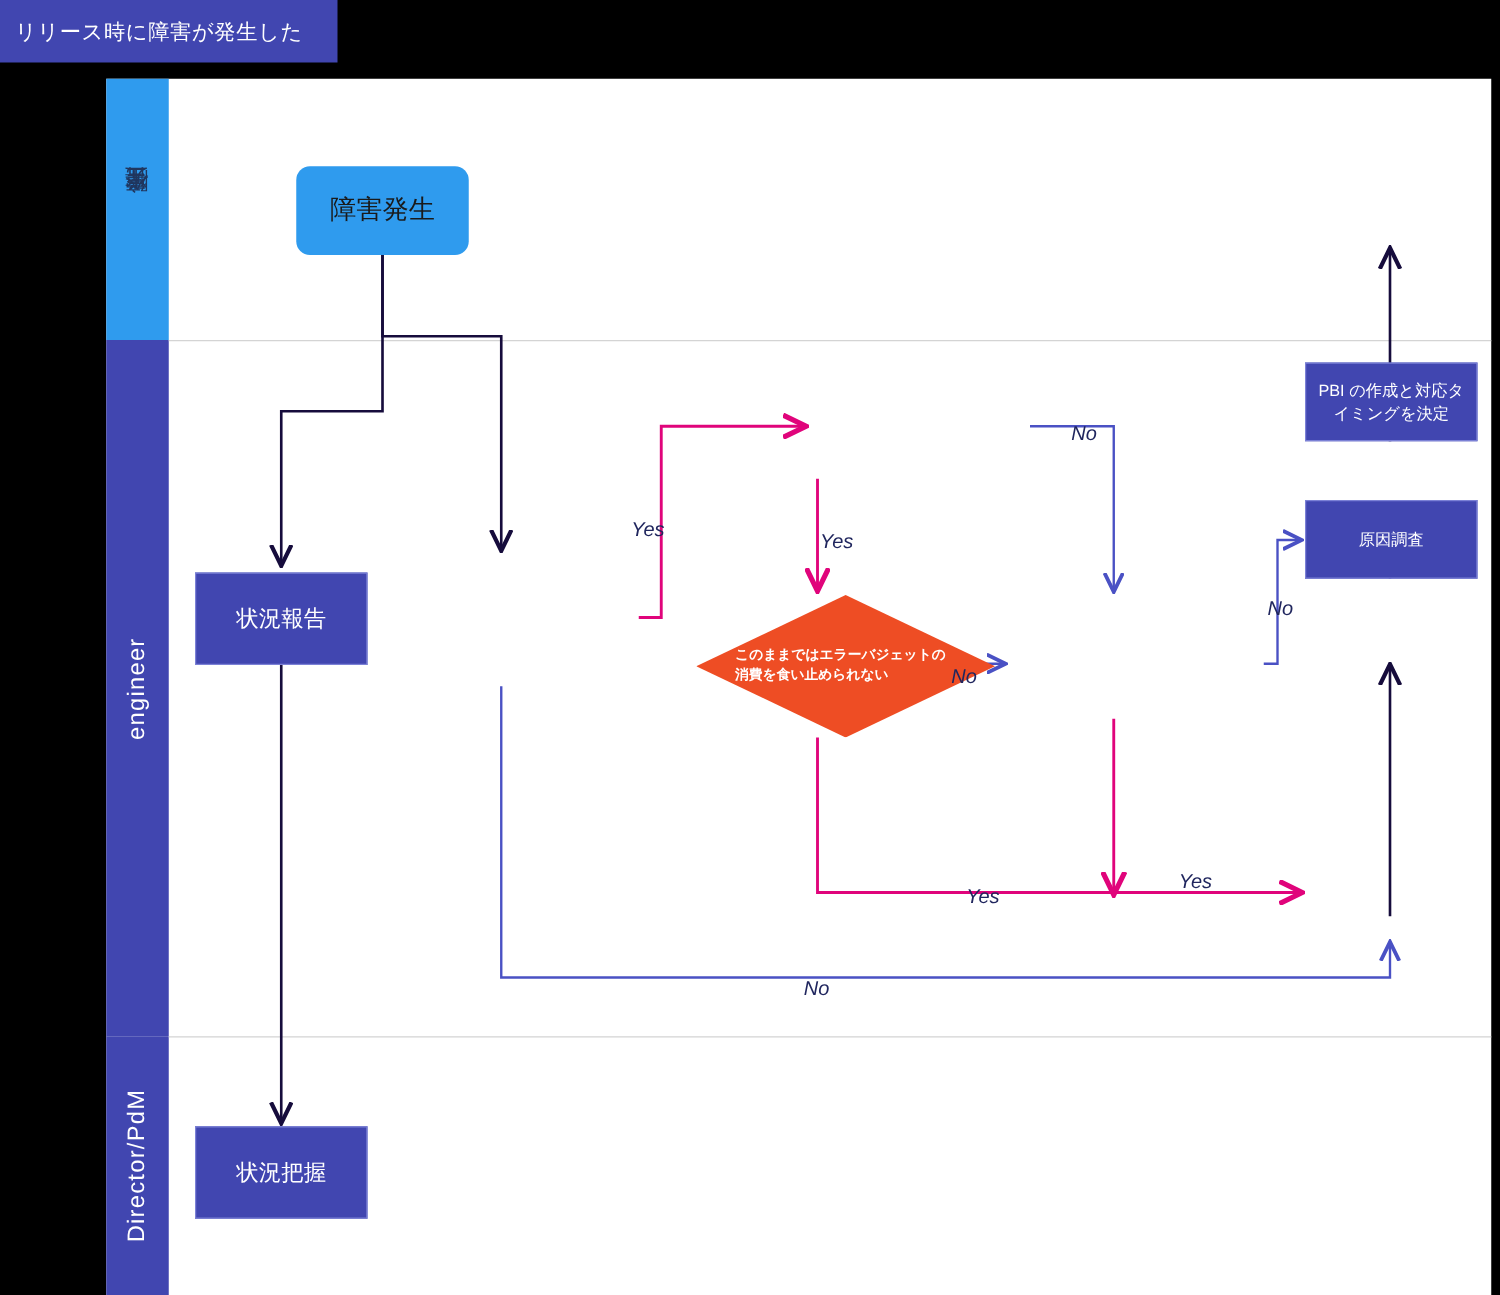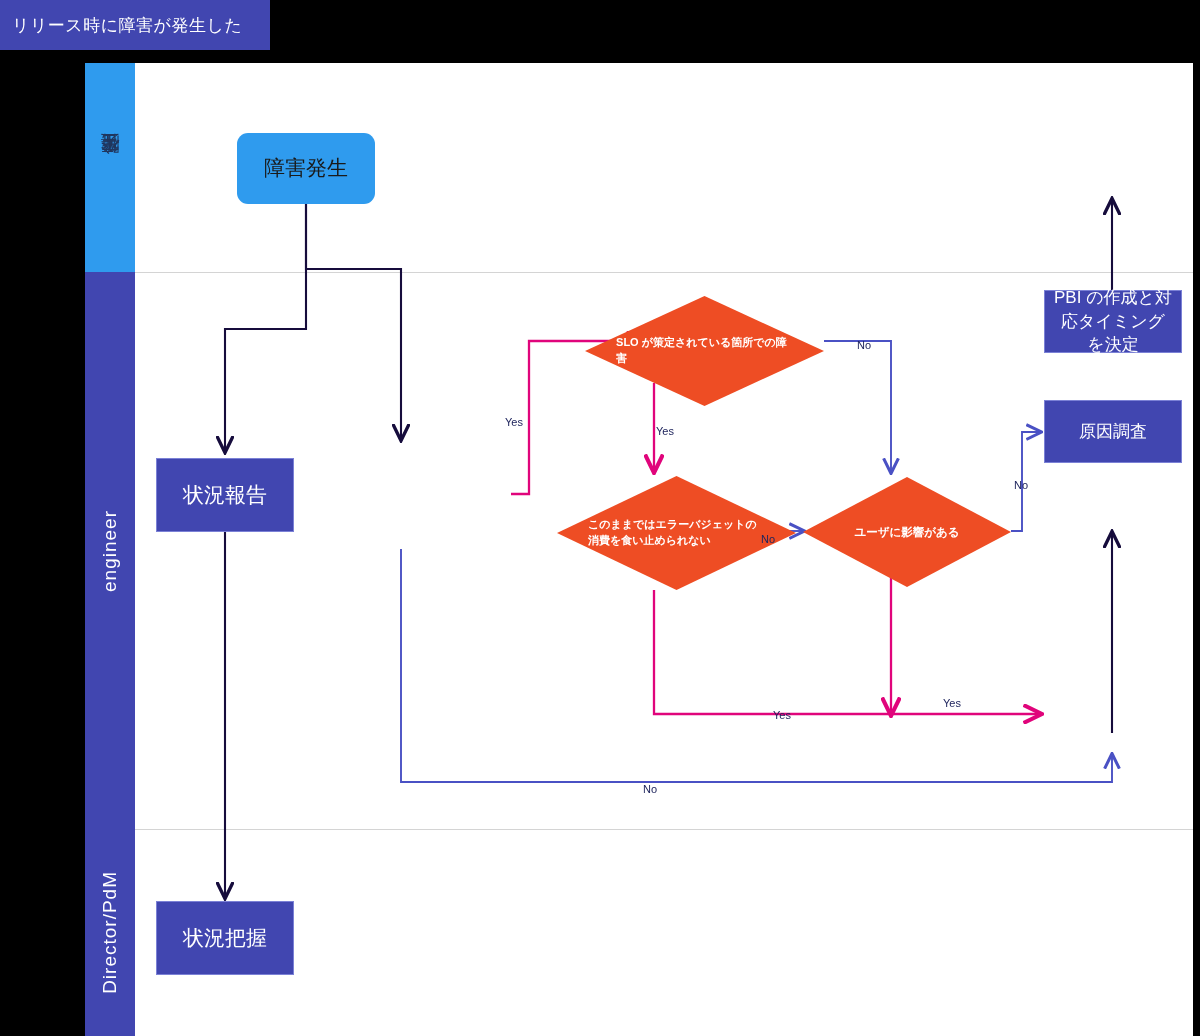--- a/index.html
+++ b/index.html
@@ -26,32 +26,32 @@
   .lane-head.l2{top:766px;height:207px;background:#4146b0;}
   .lane-sep{position:absolute;left:50px;width:1058px;height:1px;background:#d4d4d4;}
   .lane-sep.s1{top:209px;}
   .lane-sep.s2{top:766px;}
 
   
   .node{position:absolute;box-sizing:border-box;display:flex;align-items:center;
     justify-content:center;text-align:center;line-height:1.38;z-index:5;}
   .n-round{background:#2f9bee;border-radius:11px;color:#1a1a1a;font-size:21px;}
   .n-rect{background:#4146b0;border:1px solid #7b81d6;color:#ffffff;}
-  .n-rect.big{font-size:21px;}
-  .n-rect.small{font-size:17px;padding:4px 8px;}
+  .n-rect.big{font-size:18px;}
+  .n-rect.small{font-size:13px;padding:4px 8px;}
   .n-diamond{color:#ffffff;font-weight:bold;}
   .n-diamond .dia-shape{position:absolute;left:0;top:0;width:100%;height:100%;
     background:#ee4d24;clip-path:polygon(50% 0,100% 50%,50% 100%,0 50%);}
   .n-diamond .dia-text{position:relative;z-index:2;width:74%;line-height:1.45;}
   .d-one{font-size:11.5px;text-align:center;}
   .d-multi{font-size:11px;text-align:left;}
 
   
   svg.edges{position:absolute;left:0;top:0;width:1108px;height:973px;overflow:visible;z-index:3;}
-  .lbl{position:absolute;font-size:11px;color:#20265e;z-index:6;white-space:nowrap;}
+  .lbl{position:absolute;font-size:16px;color:#20265e;z-index:6;white-space:nowrap;font-style:italic;}
 </style>
 </head>
 <body>
 
 <div id="root">
 
   <div class="title-banner">
     <span>リリース時に障害が発生した</span>
   </div>
 
@@ -127,34 +127,26 @@
 
     <div class="node n-rect big" style="left:71px;top:395px;width:138px;height:74px;">
       <span>状況報告</span>
     </div>
 
     <div class="node n-rect big" style="left:71px;top:838px;width:138px;height:74px;text-align:center;">
       <span>状況把握</span>
     </div>
 
 
-    <div class="node n-diamond" style="left:500px;top:233px;width:239px;height:110px;">
-      <div class="dia-shape"></div>
-      <div class="dia-text d-multi">SLO が策定されている箇所での障害</div>
-    </div>
 
     <div class="node n-diamond" style="left:472px;top:413px;width:239px;height:114px;">
       <div class="dia-shape"></div>
       <div class="dia-text d-multi">このままではエラーバジェットの消費を食い止められない</div>
     </div>
 
-    <div class="node n-diamond" style="left:718px;top:414px;width:208px;height:110px;">
-      <div class="dia-shape"></div>
-      <div class="dia-text d-one">ユーザに影響がある</div>
-    </div>
 
     <div class="node n-rect small" style="left:959px;top:227px;width:138px;height:63px;">
       <span>PBI の作成と対応タイミングを決定</span>
     </div>
 
     <div class="node n-rect small" style="left:959px;top:337px;width:138px;height:63px;">
       <span>原因調査</span>
     </div>
 
 

